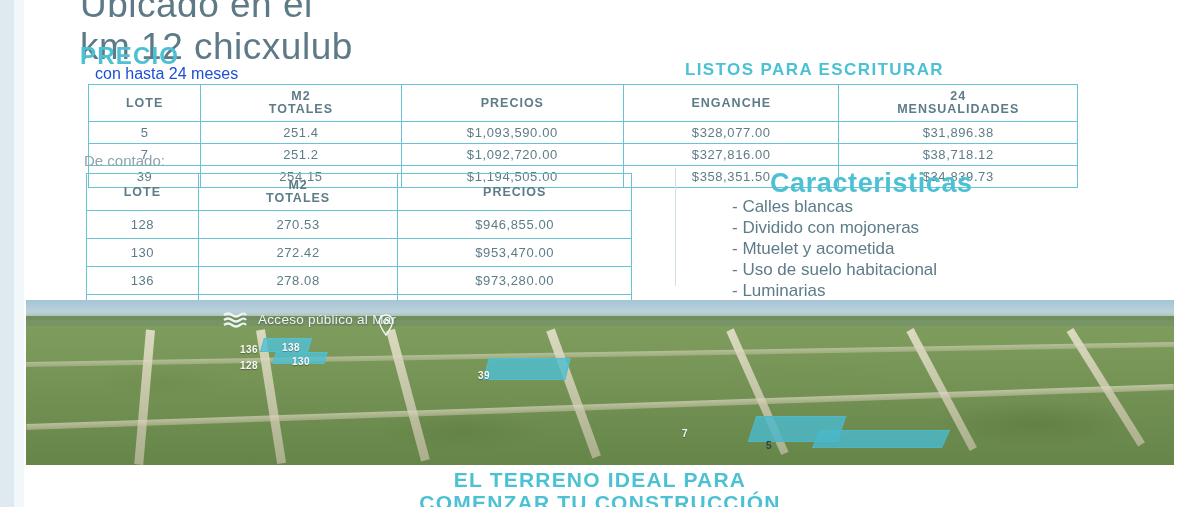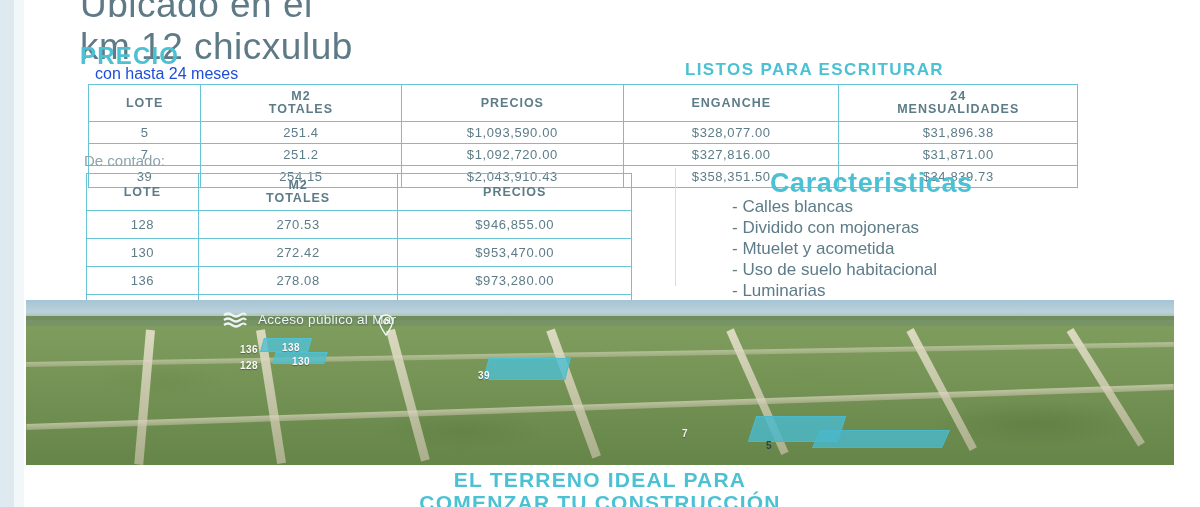--- a/index.html
+++ b/index.html
@@ -277,26 +277,26 @@
         <td>251.4</td>
         <td>$1,093,590.00</td>
         <td>$328,077.00</td>
         <td>$31,896.38</td>
       </tr>
       <tr>
         <td>7</td>
         <td>251.2</td>
         <td>$1,092,720.00</td>
         <td>$327,816.00</td>
-        <td>$31,871.00</td>
+        <td>$38,718.12</td>
       </tr>
       <tr>
         <td>39</td>
         <td>254.15</td>
-        <td>$2,043,910.43</td>
+        <td>$1,194,505.00</td>
         <td>$358,351.50</td>
         <td>$34,839.73</td>
       </tr>
     </tbody>
   </table>
 
   <div class="contado-label">De contado:</div>
 
   <table class="table-cash">
     <thead>

